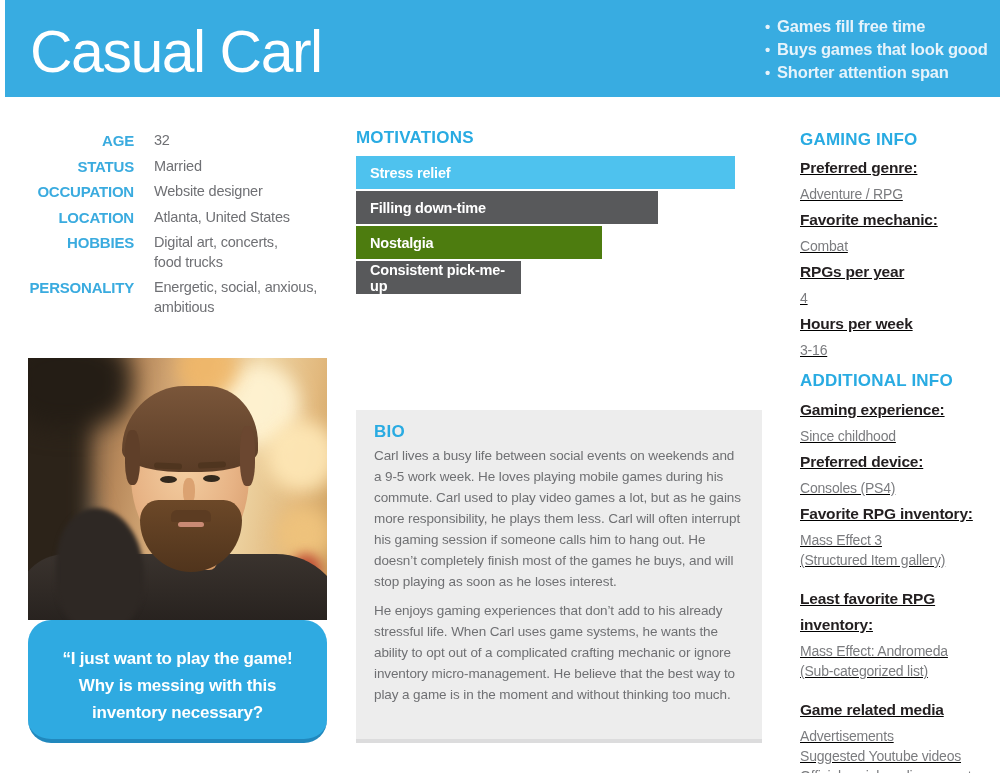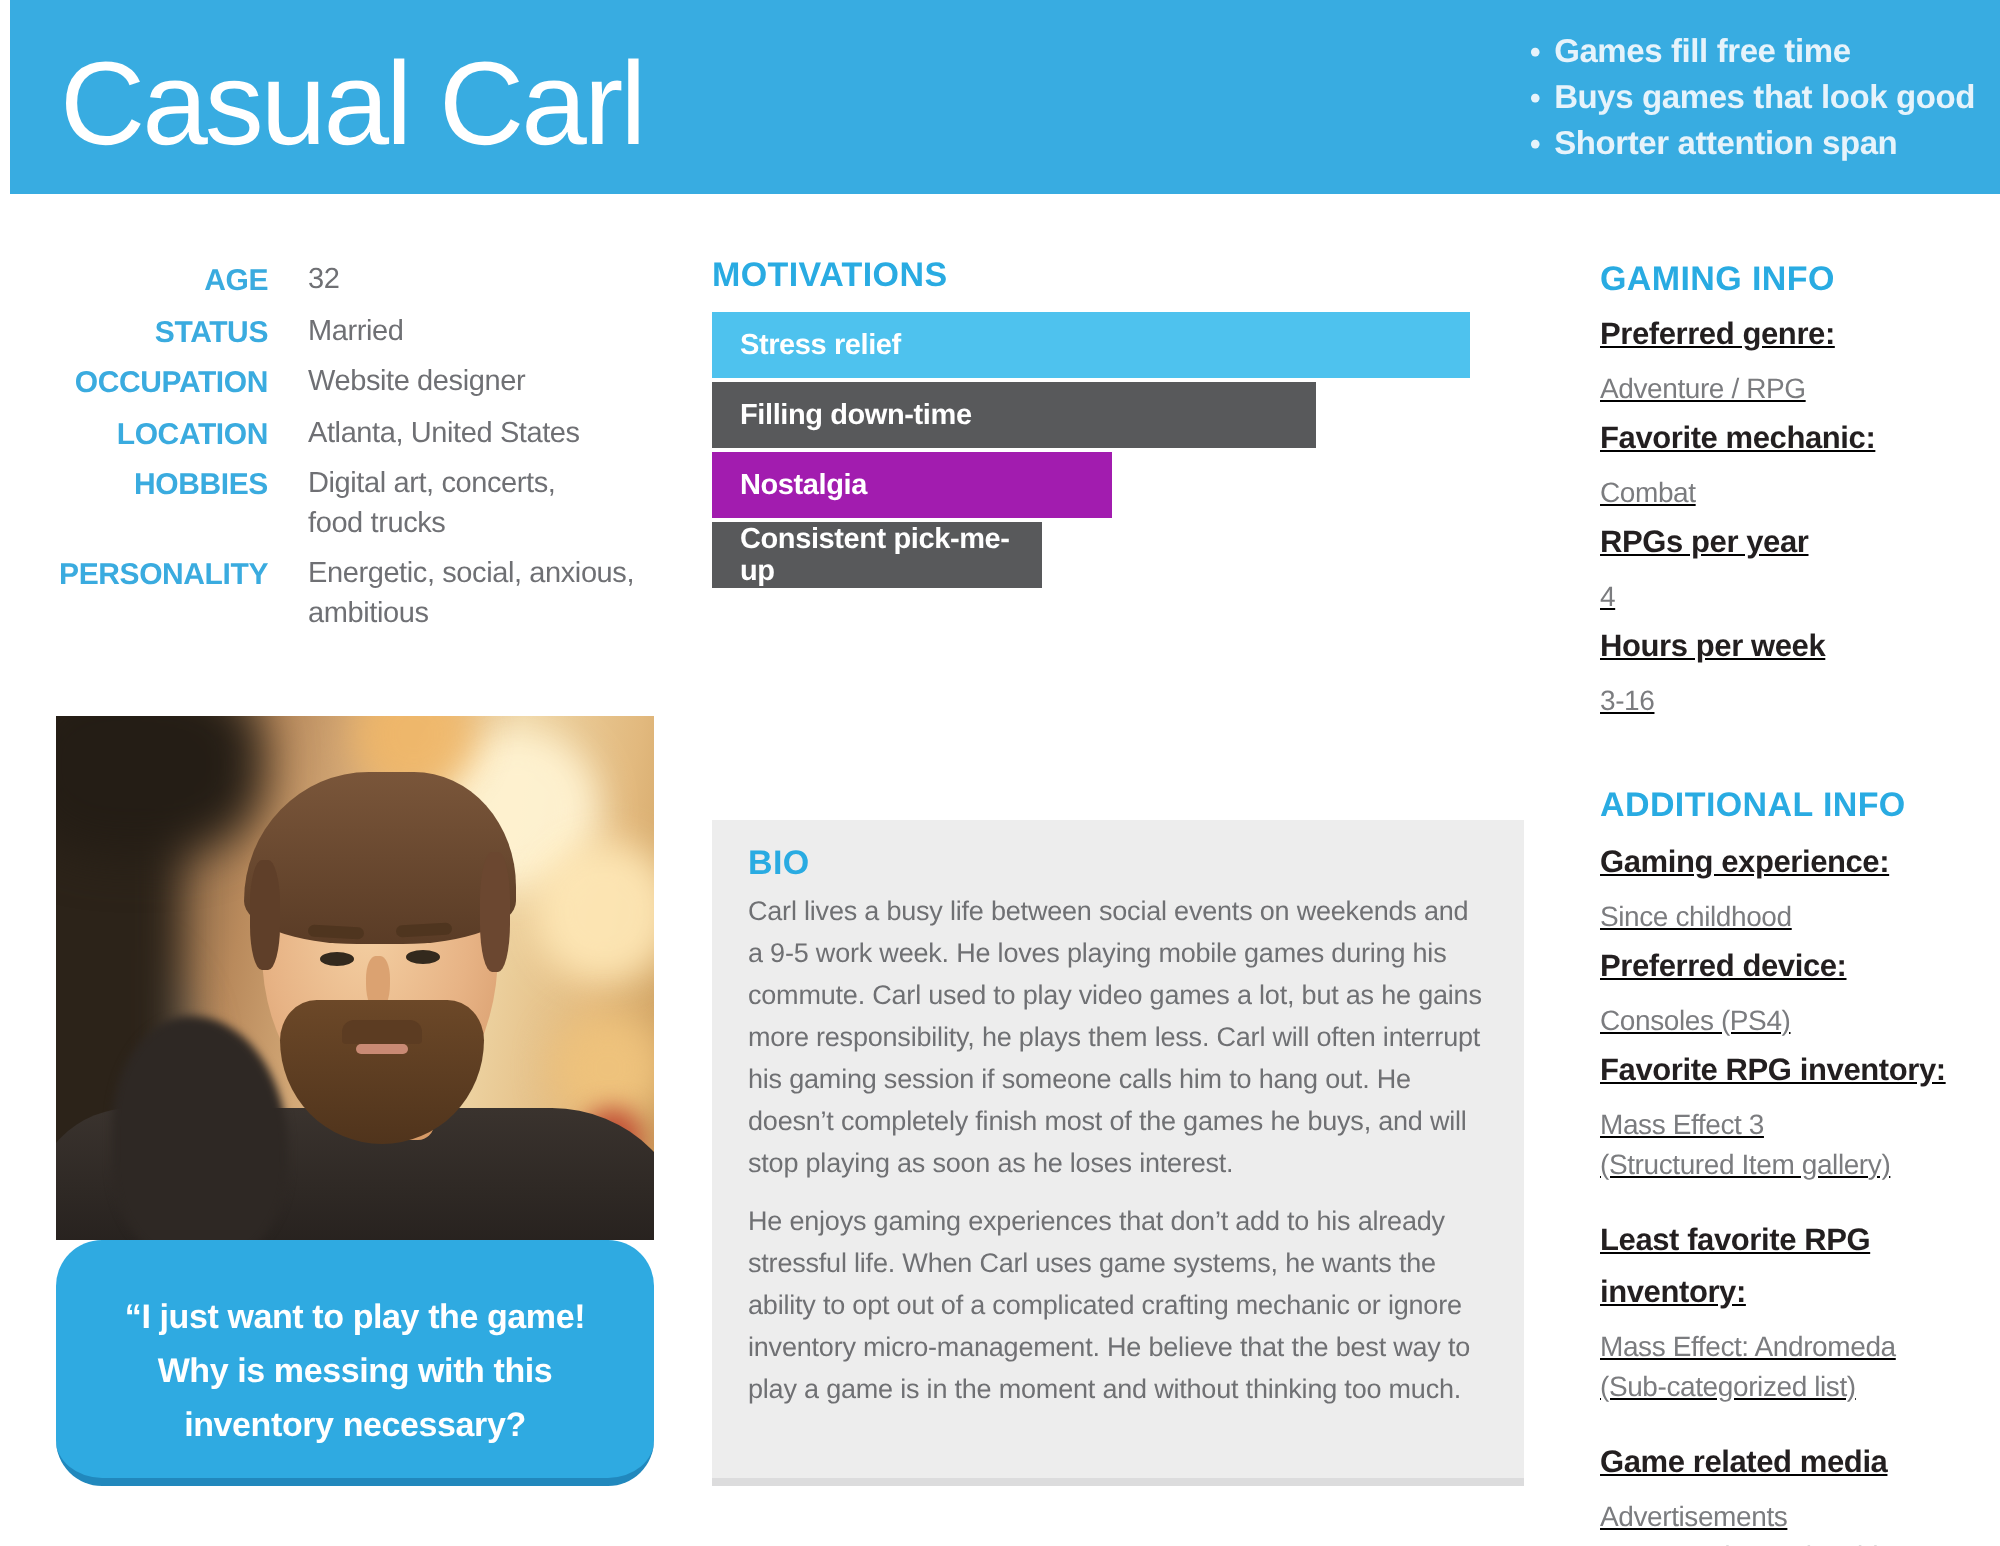--- a/index.html
+++ b/index.html
@@ -71,21 +71,21 @@
 
   
   .bio { position:absolute; left:356px; top:410px; width:406px; height:333px; background:#ededed;
     border-bottom:4px solid #dcdcdd; padding:10px 18px; overflow:hidden; }
   .bio .section-title { line-height:24px; margin-bottom:1px; }
   .bio p { font-size:13.5px; line-height:21px; color:#6f7073; letter-spacing:-0.1px; margin-bottom:8px; }
 
   
   .rightcol { position:absolute; left:800px; top:129px; width:200px; }
   .rc-title { font-size:17px; font-weight:700; color:#29abe2; letter-spacing:0.2px; line-height:22px; margin-bottom:4px; }
-  .rc-title.second { margin-top:28px; line-height:24px; }
+  .rc-title.second { margin-top:6px; line-height:24px; }
   .info-item { margin-bottom:0;text-decoration:underline; }
   .info-item.gap { margin-top:10px; }
   .i-label { font-size:15.5px; font-weight:700; color:#231f20; line-height:26px; letter-spacing:-0.2px; }
   .i-value { font-size:14px; color:#7b7c7f; line-height:26px; white-space:pre-line; letter-spacing:-0.2px; }
   .i-value.multi { line-height:20px; padding:3px 0 6px; }
 </style>
 </head>
 <body>
 
 <div class="canvas">
@@ -138,21 +138,21 @@
 
   <div class="motivations">
     <div class="section-title">MOTIVATIONS</div>
     <div class="bars">
       <div class="bar" style="width: 379px; background: rgb(78, 194, 238);">
           <span>Stress relief</span>
         </div>
       <div class="bar" style="width: 302px; background: rgb(88, 89, 91);">
           <span>Filling down-time</span>
         </div>
-      <div class="bar" style="width: 200px; background: #a21caf;">
+      <div class="bar" style="width: 246px; background: #4d7c0f;">
           <span>Nostalgia</span>
         </div>
       <div class="bar" style="width: 165px; background: rgb(88, 89, 91);">
           <span>Consistent pick-me-up</span>
         </div>
     </div>
   </div>
 
   <div class="photo">
     <div class="bokeh bk1"></div>

